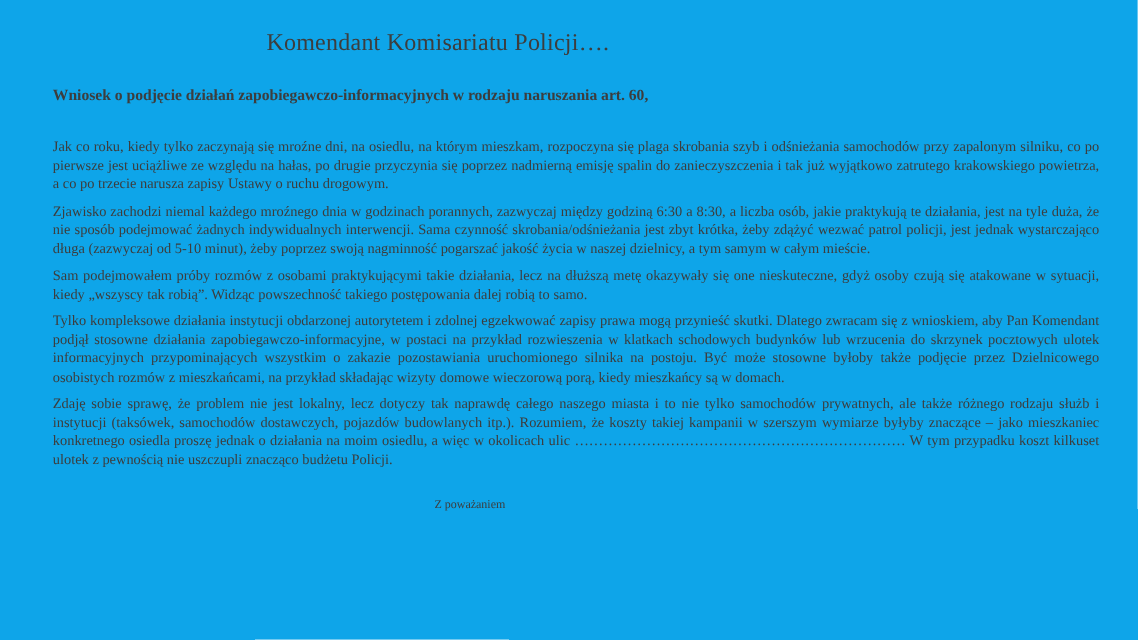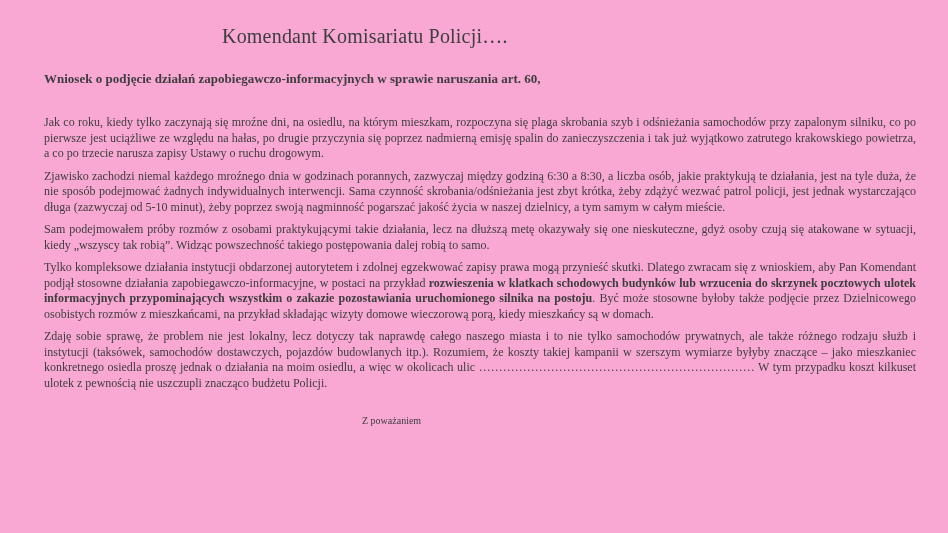--- a/index.html
+++ b/index.html
@@ -12,21 +12,21 @@
     height: 533px;
     overflow: hidden;
     font-family: "Liberation Serif", "DejaVu Serif", serif;
     color: #3d3d3d;
   }
   .page {
     box-sizing: border-box;
     width: 948px;
     height: 533px;
     padding: 25px 32px 10px 44px;
-    background: #f9a8d4;
+    background: #0ea5e9;
   }
   .recipient {
     font-size: 20px;
     line-height: 23px;
     font-weight: normal;
     margin: 0 0 24px 178px;
     letter-spacing: 0.2px;
   }
   .subject {
     margin: 0 0 29px 0;
@@ -37,39 +37,39 @@
     line-height: 14px;
     margin: 0 0 12px 0;
   }
   .body-paragraph {
     font-size: 12px;
     line-height: 15.5px;
     text-align: justify;
     margin: 0 0 7px 0;
   }
   .body-paragraph strong {
-    font-weight: bold;
+    font-weight: normal;
   }
   .closing {
     font-size: 10px;
     line-height: 15px;
     margin: 22px 0 0 318px;
   }
 </style>
 </head>
 <body>
 
 <div class="page">
 
   <h1 class="recipient">
     <span>Komendant Komisariatu Policji….</span><br>
   </h1>
 
   <div class="subject">
-    <p class="subject-line">Wniosek o podjęcie działań zapobiegawczo-informacyjnych w sprawie naruszania art. 60,</p>
+    <p class="subject-line">Wniosek o podjęcie działań zapobiegawczo-informacyjnych w rodzaju naruszania art. 60,</p>
   </div>
 
   <div>
     <p class="body-paragraph">
       <span>Jak co roku, kiedy tylko zaczynają się mroźne dni, na osiedlu, na którym mieszkam, rozpoczyna się plaga skrobania szyb i odśnieżania samochodów przy zapalonym silniku, co po pierwsze jest uciążliwe ze względu na hałas, po drugie przyczynia się poprzez nadmierną emisję spalin do zanieczyszczenia i tak już wyjątkowo zatrutego krakowskiego powietrza, a co po trzecie narusza zapisy Ustawy o ruchu drogowym.</span>
     </p>
     <p class="body-paragraph">
       <span>Zjawisko zachodzi niemal każdego mroźnego dnia w godzinach porannych, zazwyczaj między godziną 6:30 a 8:30, a liczba osób, jakie praktykują te działania, jest na tyle duża, że nie sposób podejmować żadnych indywidualnych interwencji. Sama czynność skrobania/odśnieżania jest zbyt krótka, żeby zdążyć wezwać patrol policji, jest jednak wystarczająco długa (zazwyczaj od 5-10 minut), żeby poprzez swoją nagminność pogarszać jakość życia w naszej dzielnicy, a tym samym w całym mieście.</span>
     </p>
     <p class="body-paragraph">

